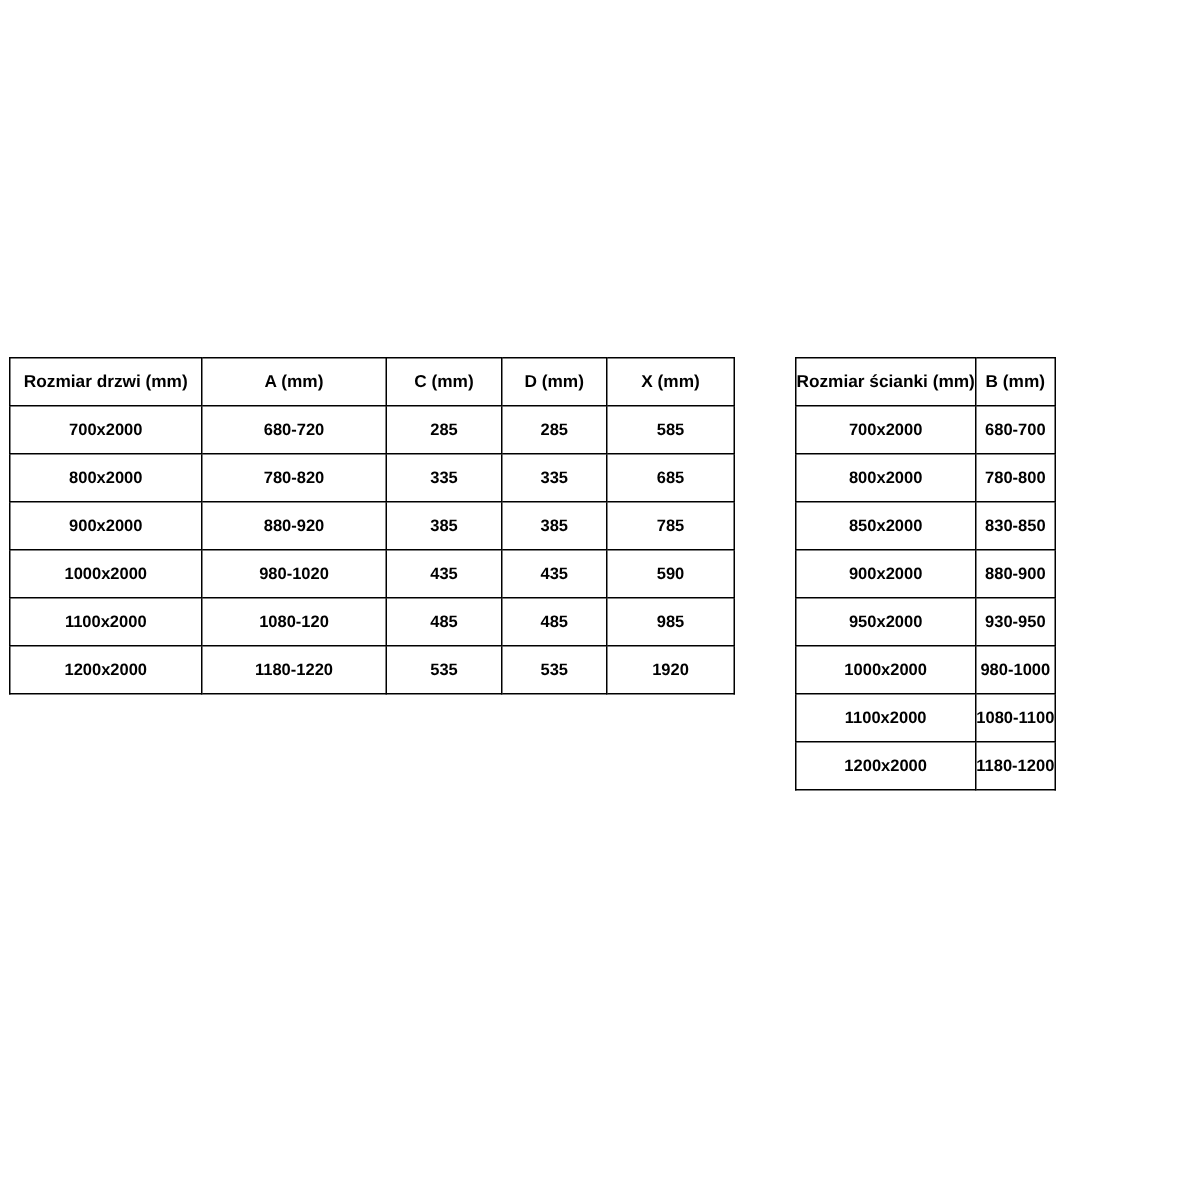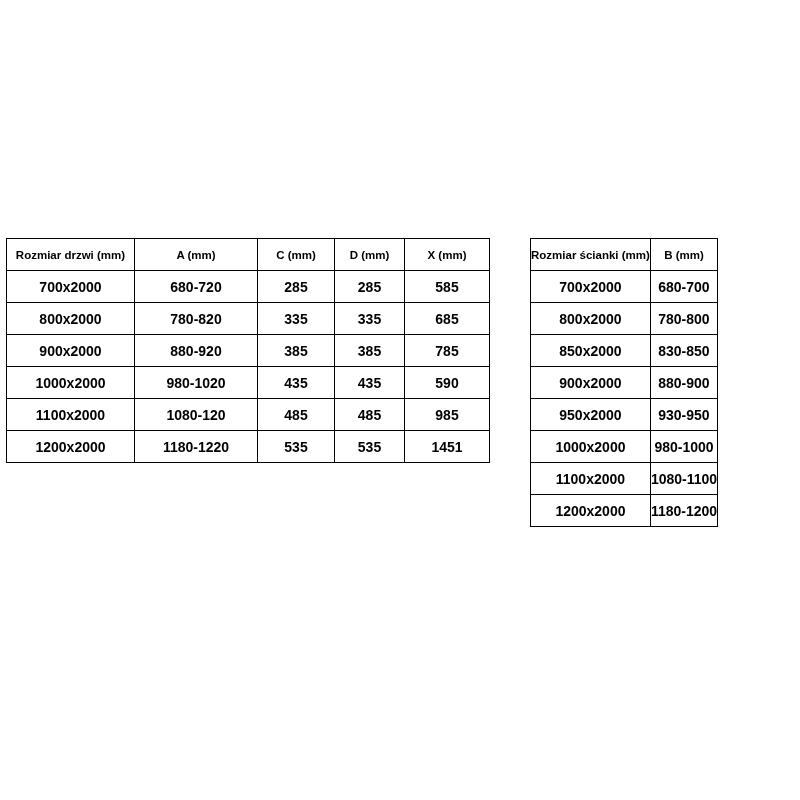--- a/index.html
+++ b/index.html
@@ -24,21 +24,21 @@
     position: absolute;
   }
   table.spec {
     border-collapse: collapse;
     table-layout: fixed;
   }
   table.spec td, table.spec th {
     border: 1px solid #000000;
     text-align: center;
     vertical-align: middle;
-    font-size: 14px;
+    font-size: 11px;
     font-weight: bold;
     color: #000000;
     padding: 0;
     height: 31px;
     white-space: nowrap;
   }
   table.spec th {
     font-size: 11.5px;
   }
   
@@ -111,21 +111,21 @@
           <td>1080-120</td>
           <td>485</td>
           <td>485</td>
           <td>985</td>
         </tr>
         <tr>
           <td>1200x2000</td>
           <td>1180-1220</td>
           <td>535</td>
           <td>535</td>
-          <td>1451</td>
+          <td>1920</td>
         </tr>
       </tbody>
     </table>
   </div>
 
   <div class="table-wrap" id="wall-table-wrap">
     <table class="spec" id="wall-table">
       <colgroup>
         <col class="c-size">
           <col class="c-b">

